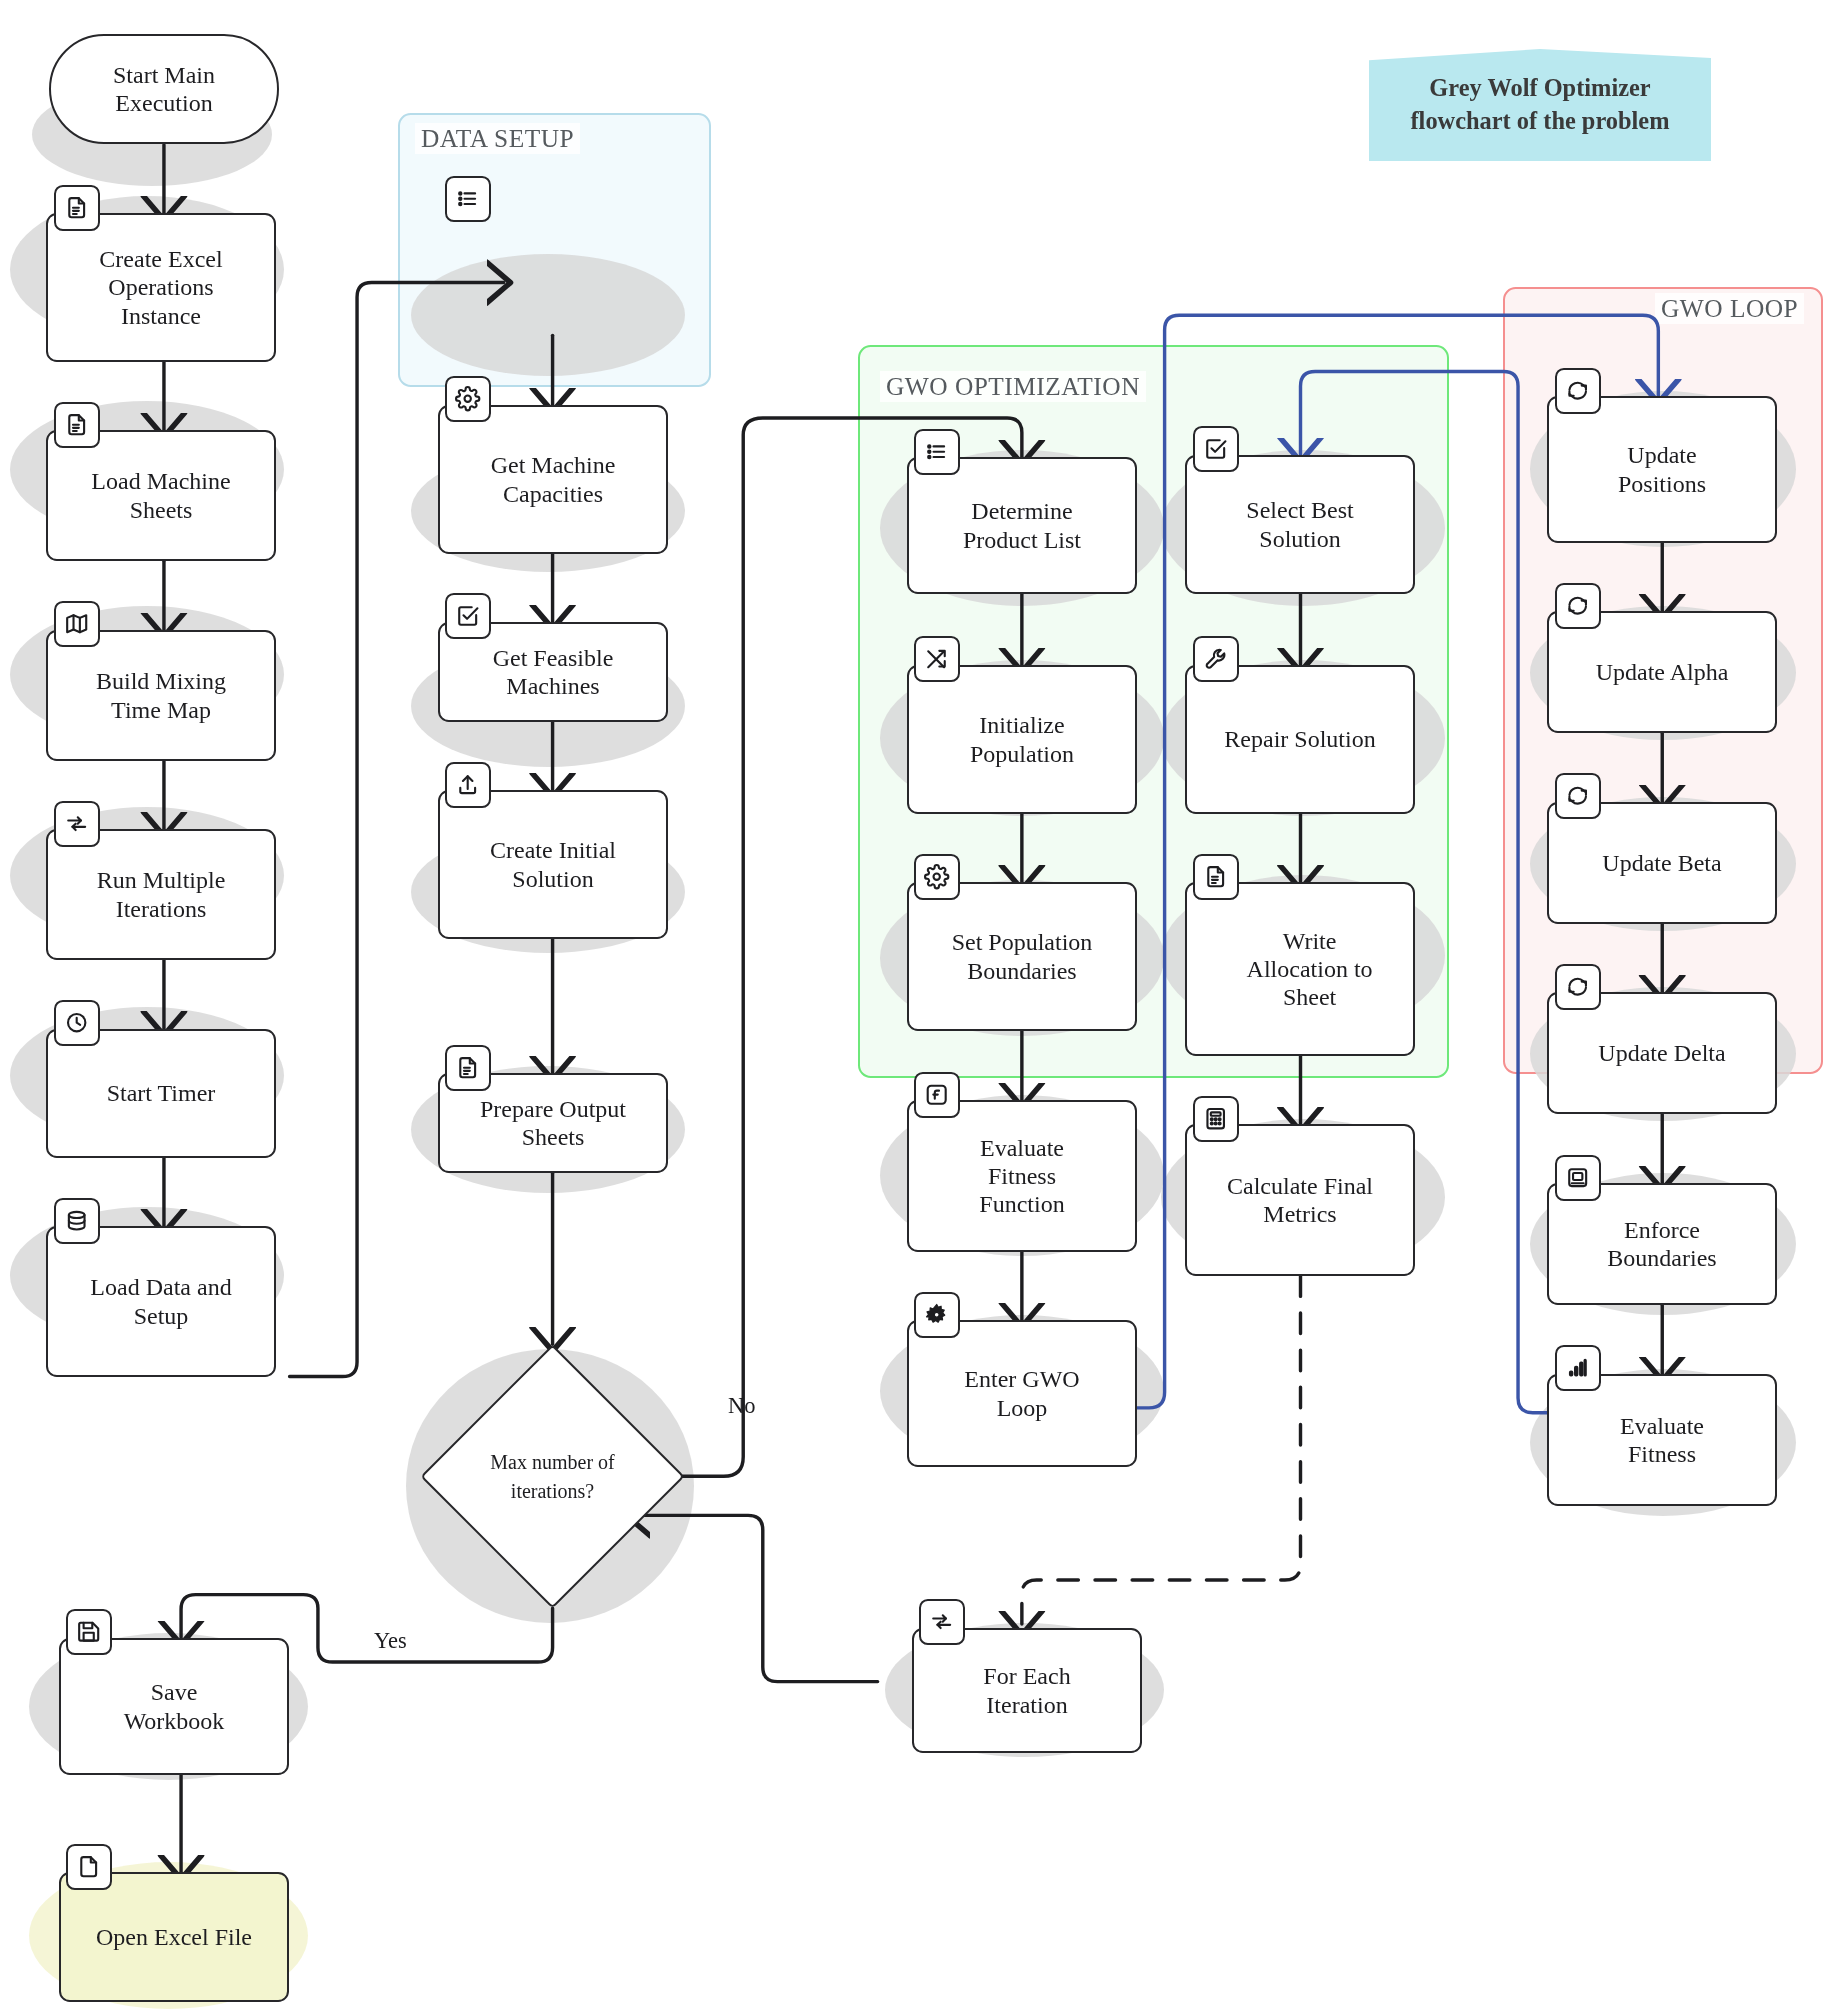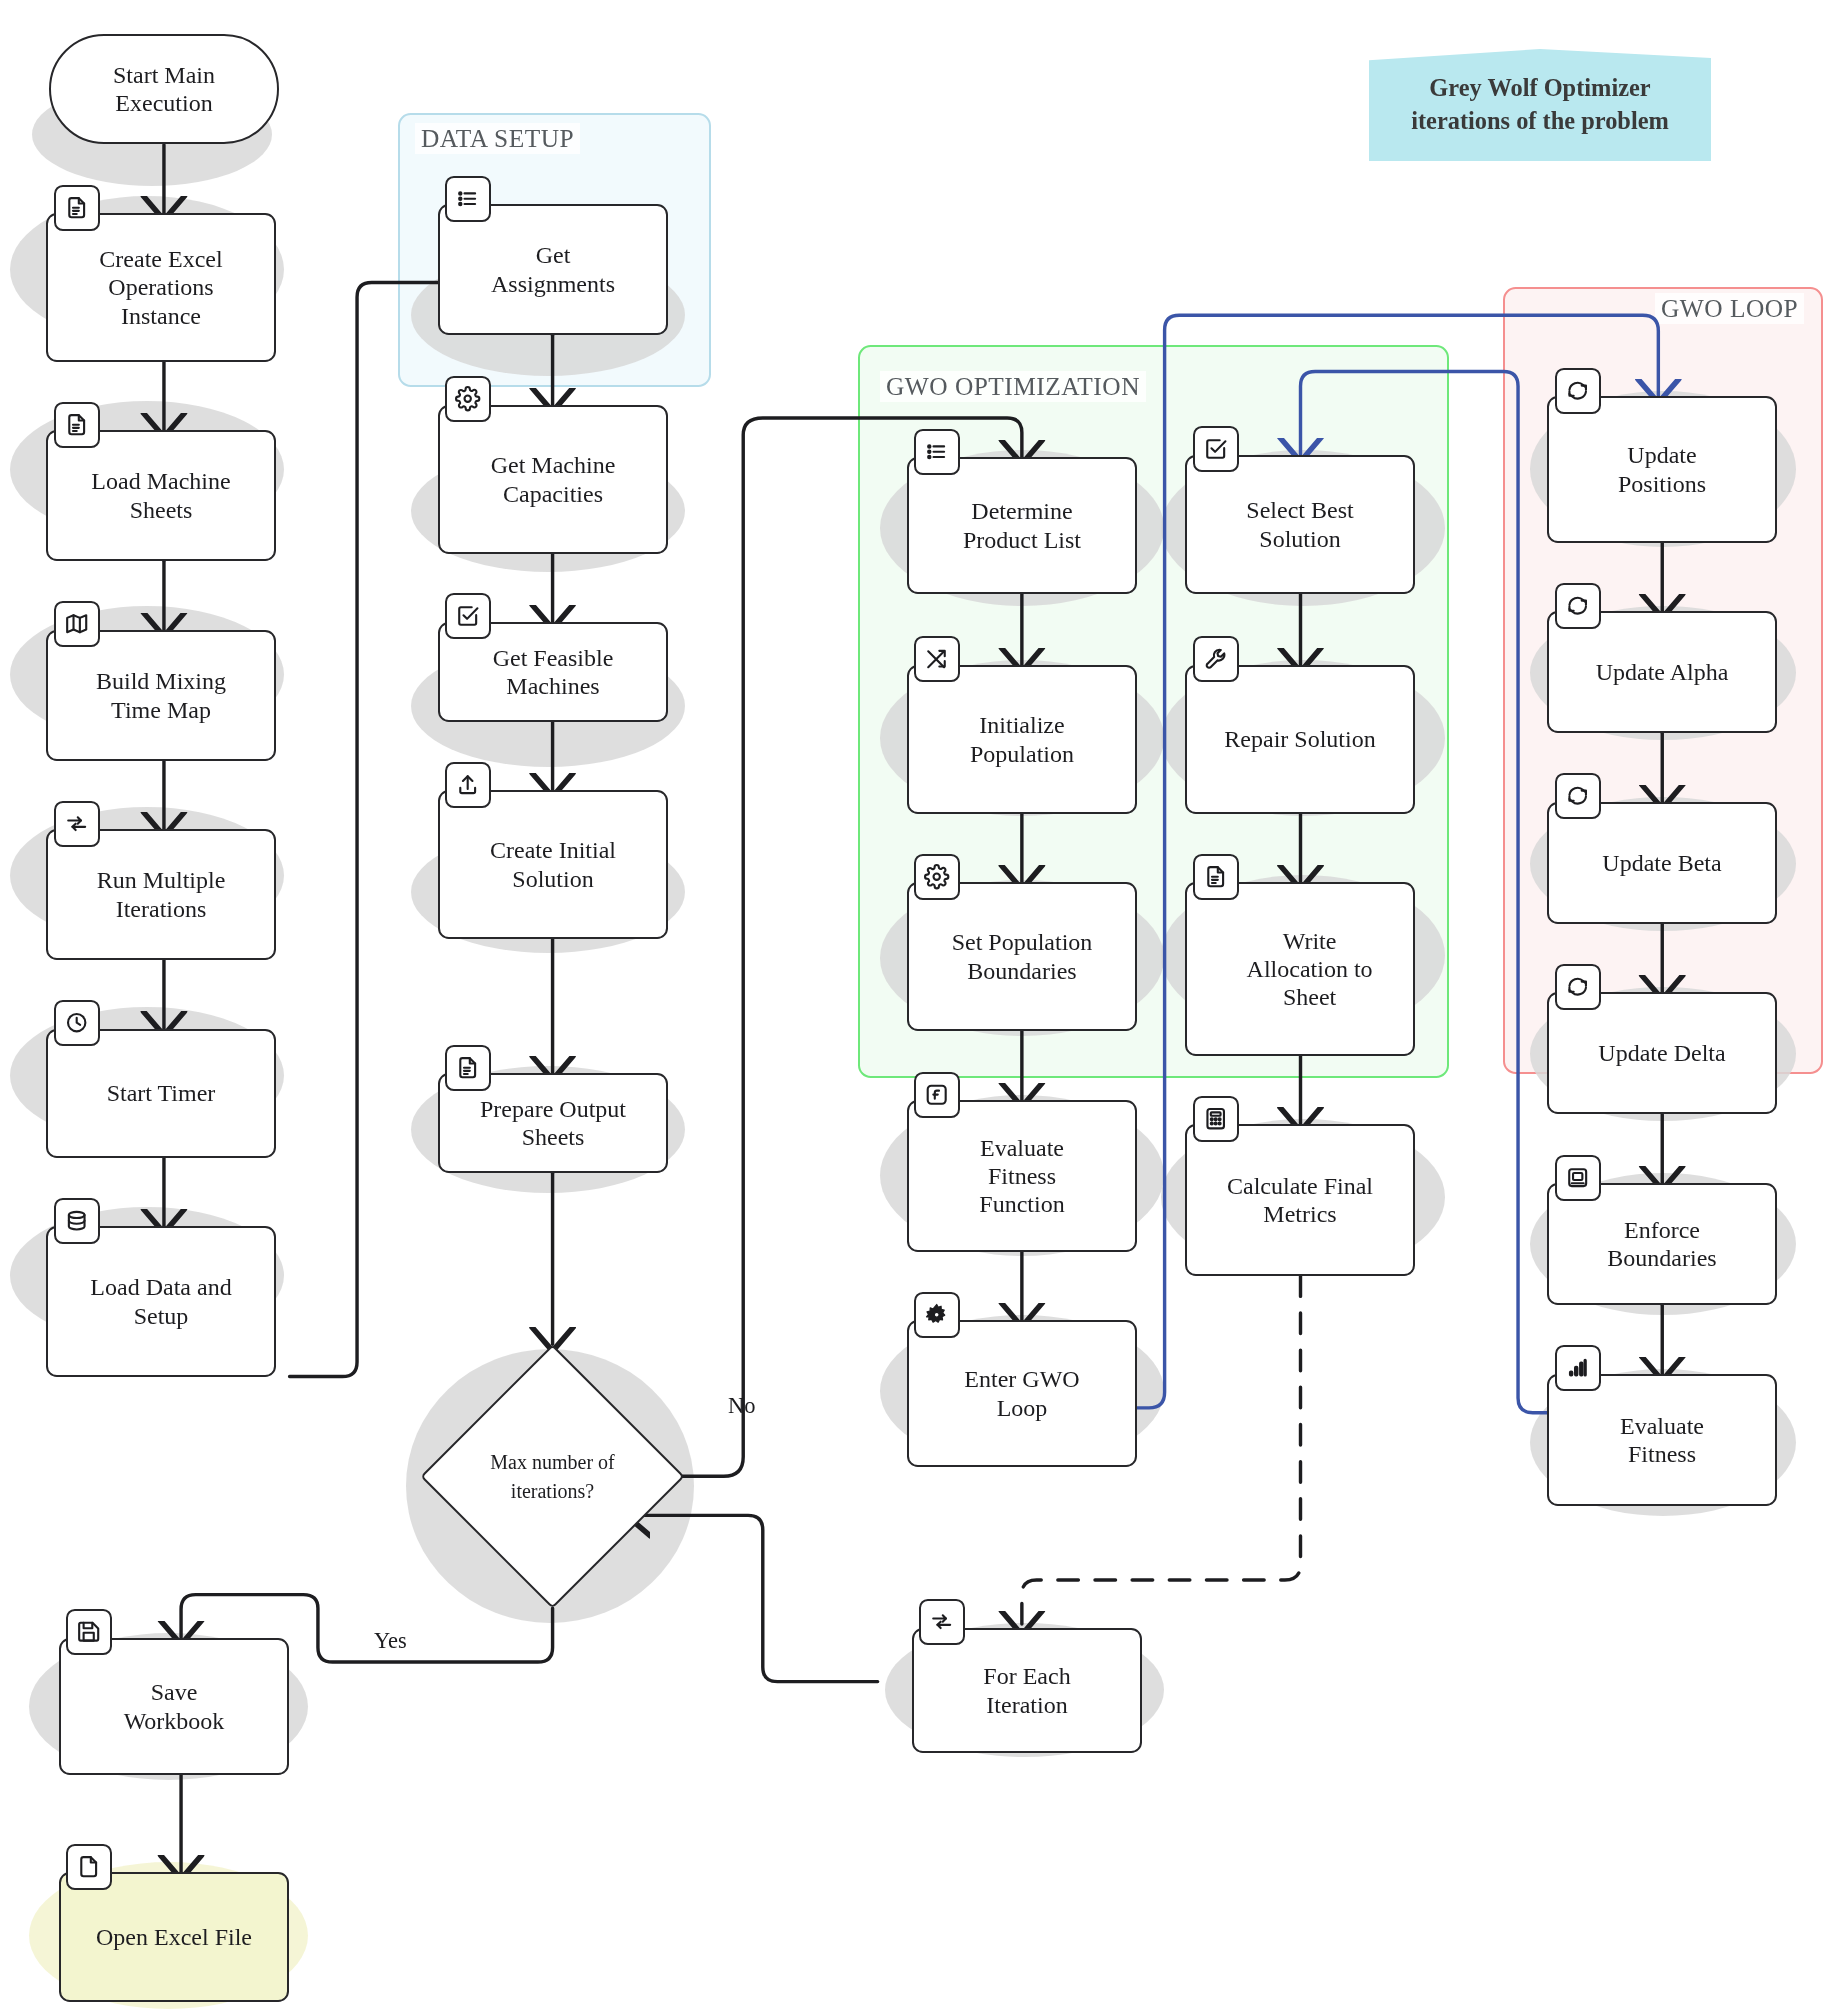--- a/index.html
+++ b/index.html
@@ -62,21 +62,21 @@
 
   <div class="group" id="g-gwo-opt" style="left: 858px; top: 345px; width: 591px; height: 733px; background: rgb(242, 252, 243); border: 2px solid rgb(110, 232, 122);"></div>
   <div class="group-label" style="left:880px;top:371px;">GWO OPTIMIZATION</div>
 
   <div class="group" id="g-gwo-loop" style="left: 1503px; top: 287px; width: 320px; height: 787px; background: rgb(253, 243, 243); border: 2px solid rgb(245, 143, 143);"></div>
   <div class="group-label" style="left:1655px;top:293px;">GWO LOOP</div>
 
   <div class="titlecard" style="left: 1369px; top: 49px; width: 342px; height: 112px; background: rgb(185, 232, 239); clip-path: polygon(0% 10%, 50% 0%, 100% 8%, 100% 100%, 0% 100%);">
     <div>
       <div>Grey Wolf Optimizer</div>
-      <div>iterations of the problem</div>
+      <div>flowchart of the problem</div>
     </div>
   </div>
 
   <svg class="wires" viewBox="0 0 3753 4122">
     <defs>
       <marker id="ah" markerWidth="14" markerHeight="14" refX="5" refY="7" orient="auto" markerUnits="strokeWidth">
         <path d="M0,1 L7,7 L0,13" fill="none" stroke="#1d1d20" stroke-width="1.6" stroke-linecap="round" stroke-linejoin="round"></path>
       </marker>
       <marker id="ahb" markerWidth="14" markerHeight="14" refX="5" refY="7" orient="auto" markerUnits="strokeWidth">
         <path d="M0,1 L7,7 L0,13" fill="none" stroke="#3b55a8" stroke-width="1.6" stroke-linecap="round" stroke-linejoin="round"></path>
@@ -247,24 +247,20 @@
 Setup</span>
   </div>
   <div class="ibadge" style="left:54px;top:1198px;">
     <svg viewBox="0 0 24 24" fill="none" stroke="#1d1d20" stroke-width="2" stroke-linecap="round" stroke-linejoin="round">
       <ellipse cx="12" cy="6.6" rx="7.4" ry="2.9"></ellipse>
         <path d="M4.6 6.6v10.8c0 1.6 3.3 2.9 7.4 2.9s7.4-1.3 7.4-2.9V6.6"></path>
       <path d="M4.6 12c0 1.6 3.3 2.9 7.4 2.9s7.4-1.3 7.4-2.9"></path>
     </svg>
   </div>
 
-  <div class="node" style="left:438px;top:204px;width:230px;height:131px;">
-    <span class="lbl">Get
-Assignments</span>
-  </div>
   <div class="ibadge" style="left:445px;top:176px;">
     <svg viewBox="0 0 24 24" fill="none" stroke="#1d1d20" stroke-width="2" stroke-linecap="round" stroke-linejoin="round">
       <circle cx="5" cy="7" r="1.1" fill="#1d1d20"></circle>
         <circle cx="5" cy="12" r="1.1" fill="#1d1d20"></circle>
         <circle cx="5" cy="17" r="1.1" fill="#1d1d20"></circle>
       <line x1="9" y1="7" x2="19" y2="7"></line>
         <line x1="9" y1="12" x2="19" y2="12"></line>
         <line x1="9" y1="17" x2="19" y2="17"></line>
     </svg>
   </div>

